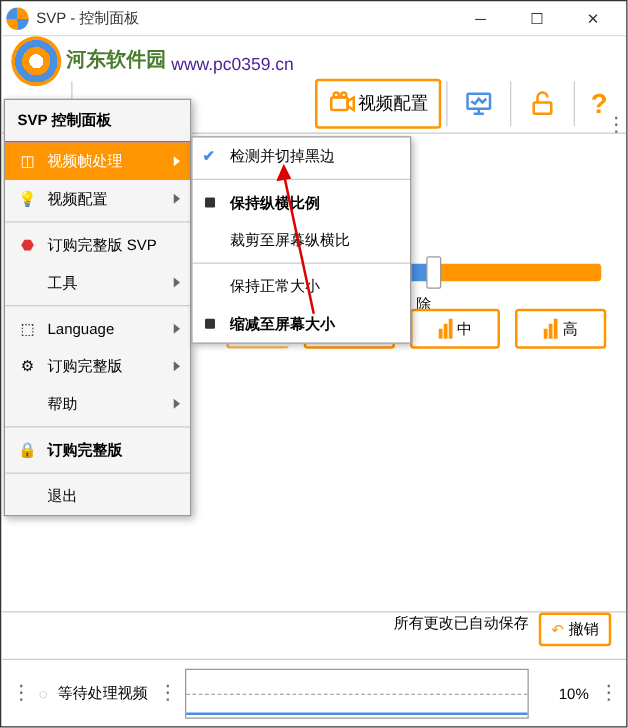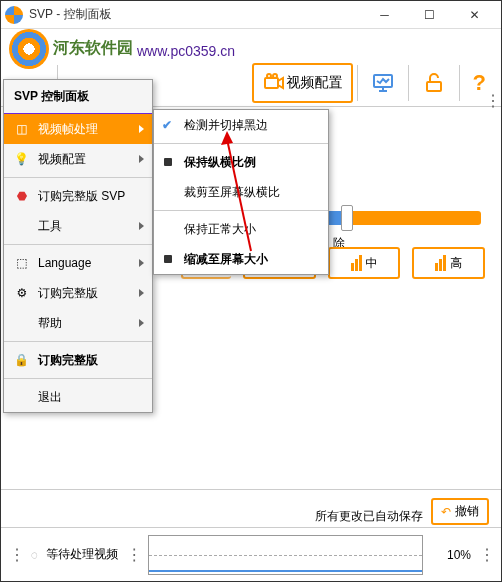--- a/index.html
+++ b/index.html
@@ -34,21 +34,21 @@
 .mitem .arr{position:absolute;right:8px;width:0;height:0;border-top:4px solid transparent;border-bottom:4px solid transparent;border-left:5px solid #666}
 .mitem.hl .arr{border-left-color:#fff}
 .micon{width:16px;height:16px;display:flex;align-items:center;justify-content:center}
 .msep{height:1px;background:#ccc;margin:3px 0}
 .submenu{position:absolute;top:108px;left:152px;width:176px;background:#fff;border:1px solid #999;box-shadow:2px 2px 6px rgba(0,0,0,.3);z-index:21}
 .sitem{height:30px;display:flex;align-items:center;padding:0 10px 0 30px;position:relative}
 .sitem .chk{position:absolute;left:8px;color:#4a90e2;font-weight:bold}
 .sitem .bullet{position:absolute;left:10px;width:8px;height:8px;background:#333;border-radius:1px}
 .sitem.bold{font-weight:bold}
 .arrow-annot{position:absolute;top:130px;left:220px;z-index:25;pointer-events:none}
-.footer1{position:absolute;bottom:56px;left:0;right:0;height:36px;border-top:1px solid #ccc;display:flex;align-items:flex-end;justify-content:flex-end;padding:0 12px;gap:8px}
+.footer1{position:absolute;bottom:56px;left:0;right:0;height:36px;border-top:1px solid #ccc;display:flex;align-items:flex-start;justify-content:flex-end;padding:0 12px;gap:8px}
 .undo-btn{border:2px solid #ff9500;border-radius:3px;padding:3px 8px;display:flex;align-items:center;gap:4px}
 .footer2{position:absolute;bottom:0;left:0;right:0;height:54px;border-top:1px solid #ccc;display:flex;align-items:center;padding:0 8px;gap:8px}
 .graph{flex:1;height:40px;border:1px solid #999;position:relative;background:#fff}
 .graph::before{content:"";position:absolute;top:50%;left:0;right:0;border-top:1px dashed #aaa}
 .graph-line{position:absolute;bottom:2px;left:0;right:0;height:2px;background:#4a90e2}
 .pct{width:40px;text-align:right}
 .dots{width:14px;text-align:center;font-size:16px;line-height:10px;color:#666}
 .ff-icon{color:#ff9500;font-size:14px;letter-spacing:-3px}
 </style>
 </head>

